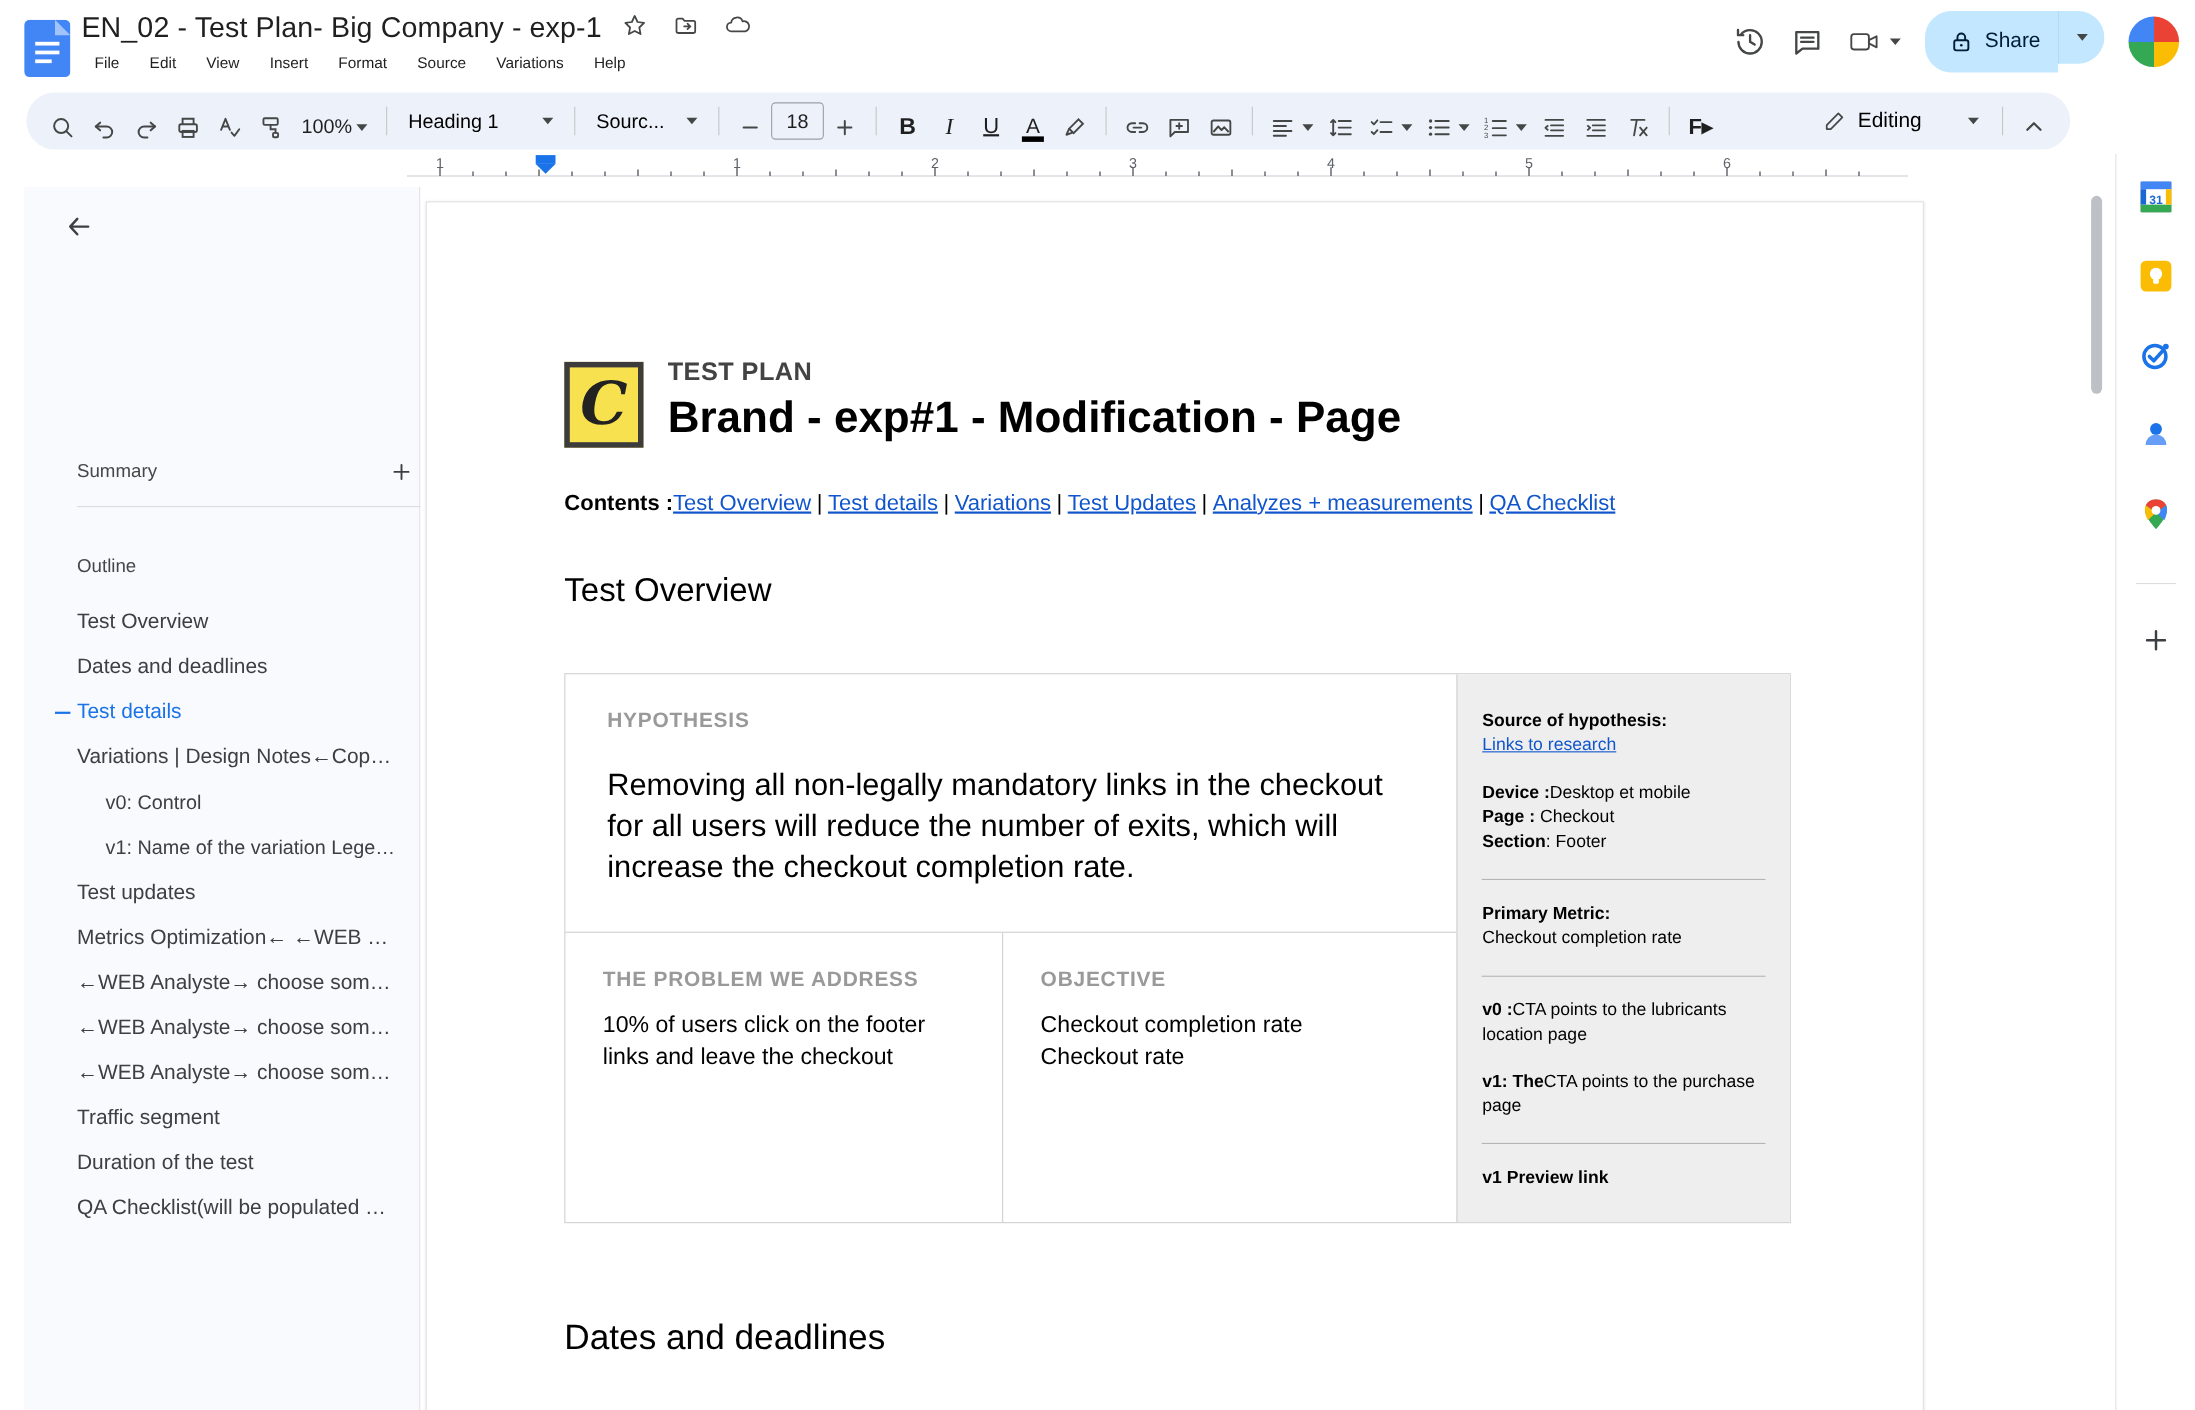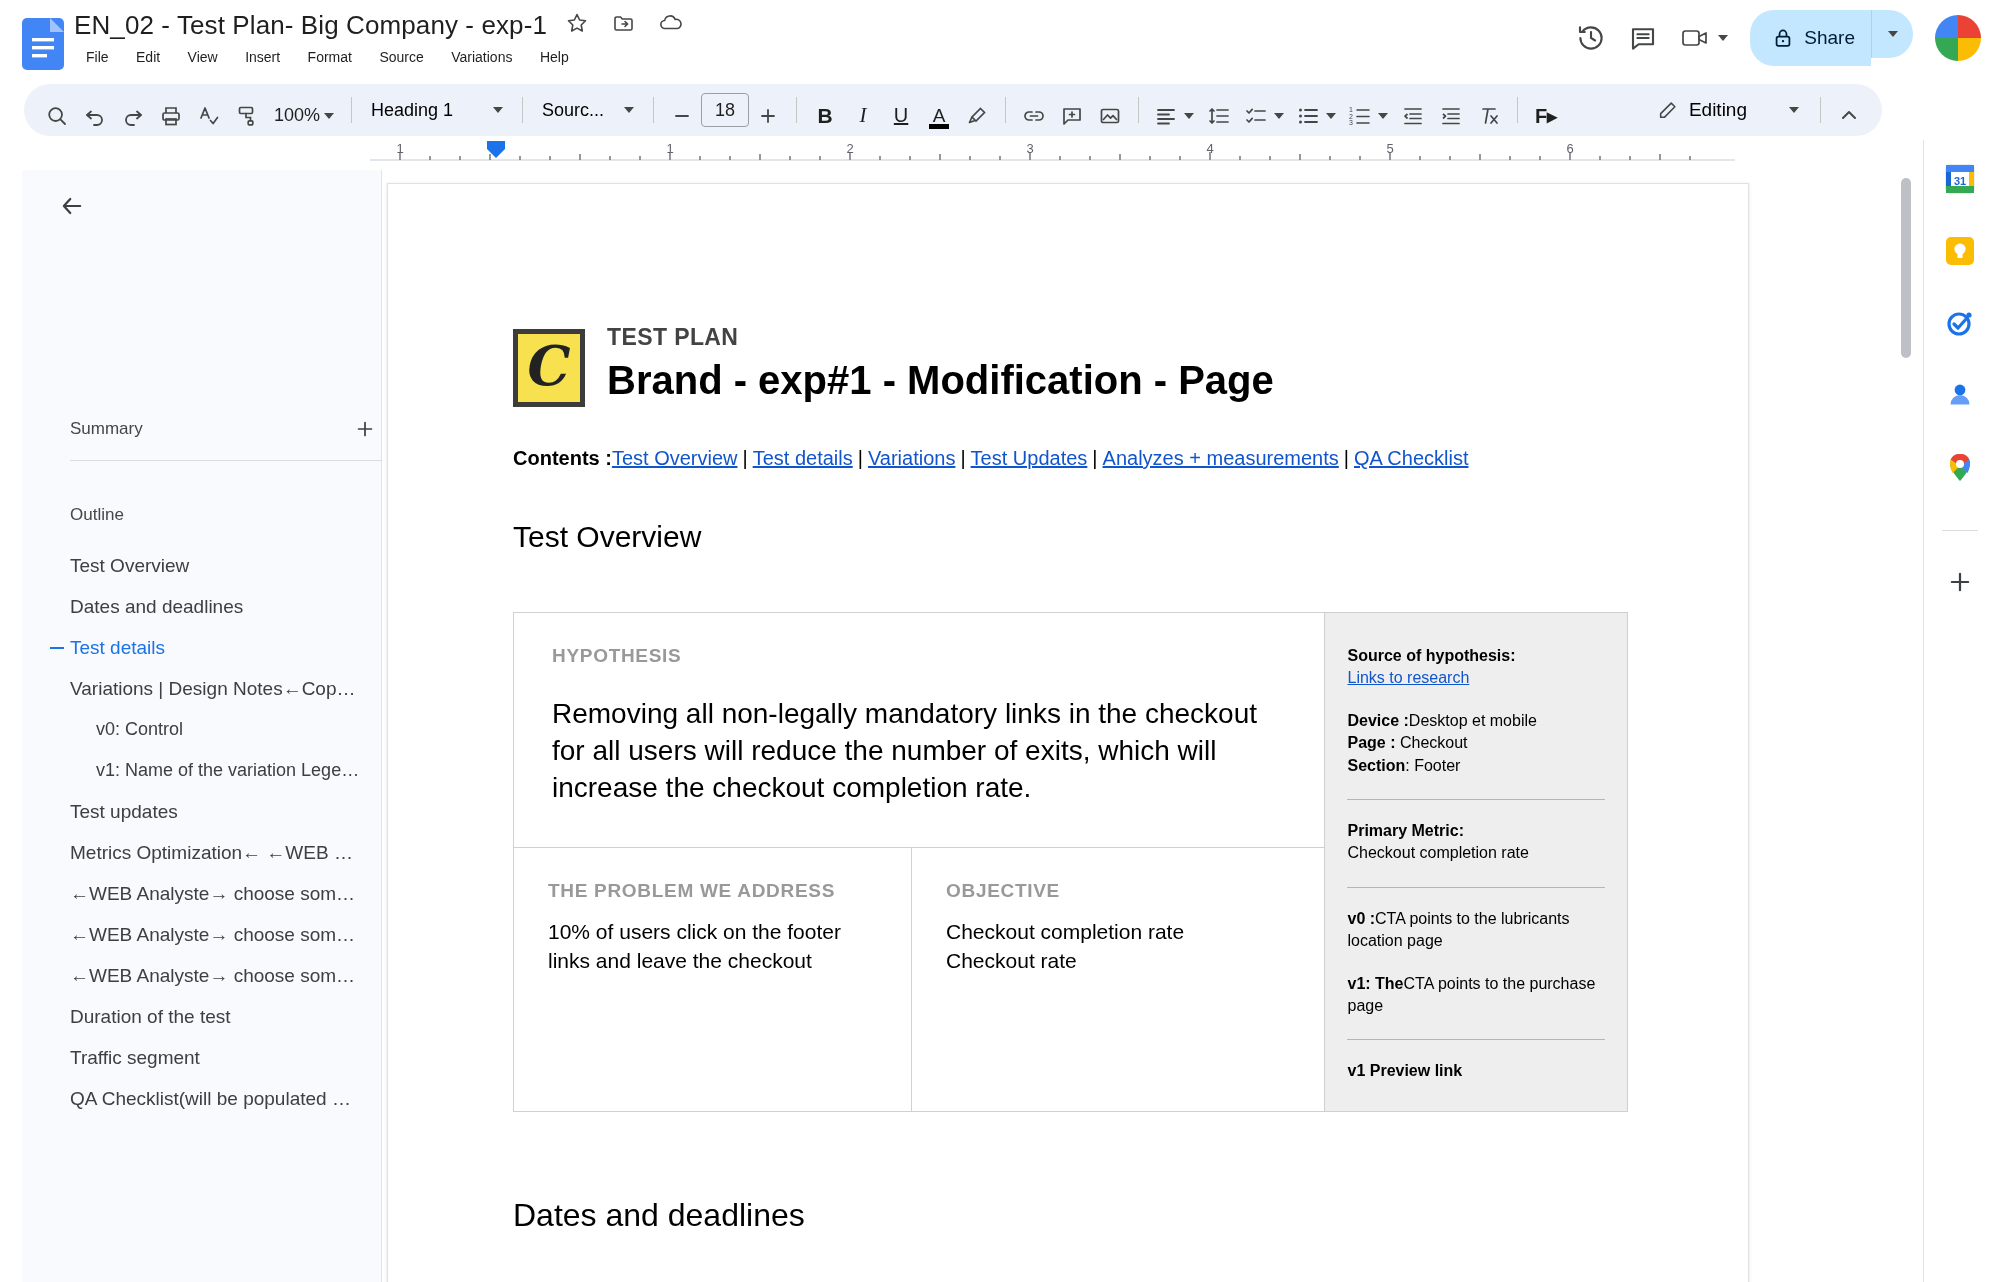--- a/index.html
+++ b/index.html
@@ -602,24 +602,24 @@
     <div class="ol-item">
       <span>←WEB Analyste→ choose som…</span>
     </div>
     <div class="ol-item">
       <span>←WEB Analyste→ choose som…</span>
     </div>
     <div class="ol-item">
       <span>←WEB Analyste→ choose som…</span>
     </div>
     <div class="ol-item">
+      <span>Traffic segment</span>
+    </div>
+    <div class="ol-item">
       <span>Duration of the test</span>
-    </div>
-    <div class="ol-item">
-      <span>Traffic segment</span>
     </div>
     <div class="ol-item">
       <span>QA Checklist(will be populated …</span>
     </div>
   </div>
 </div>
 
 <div class="canvas">
   <div class="page">
     <div class="page-inner">

